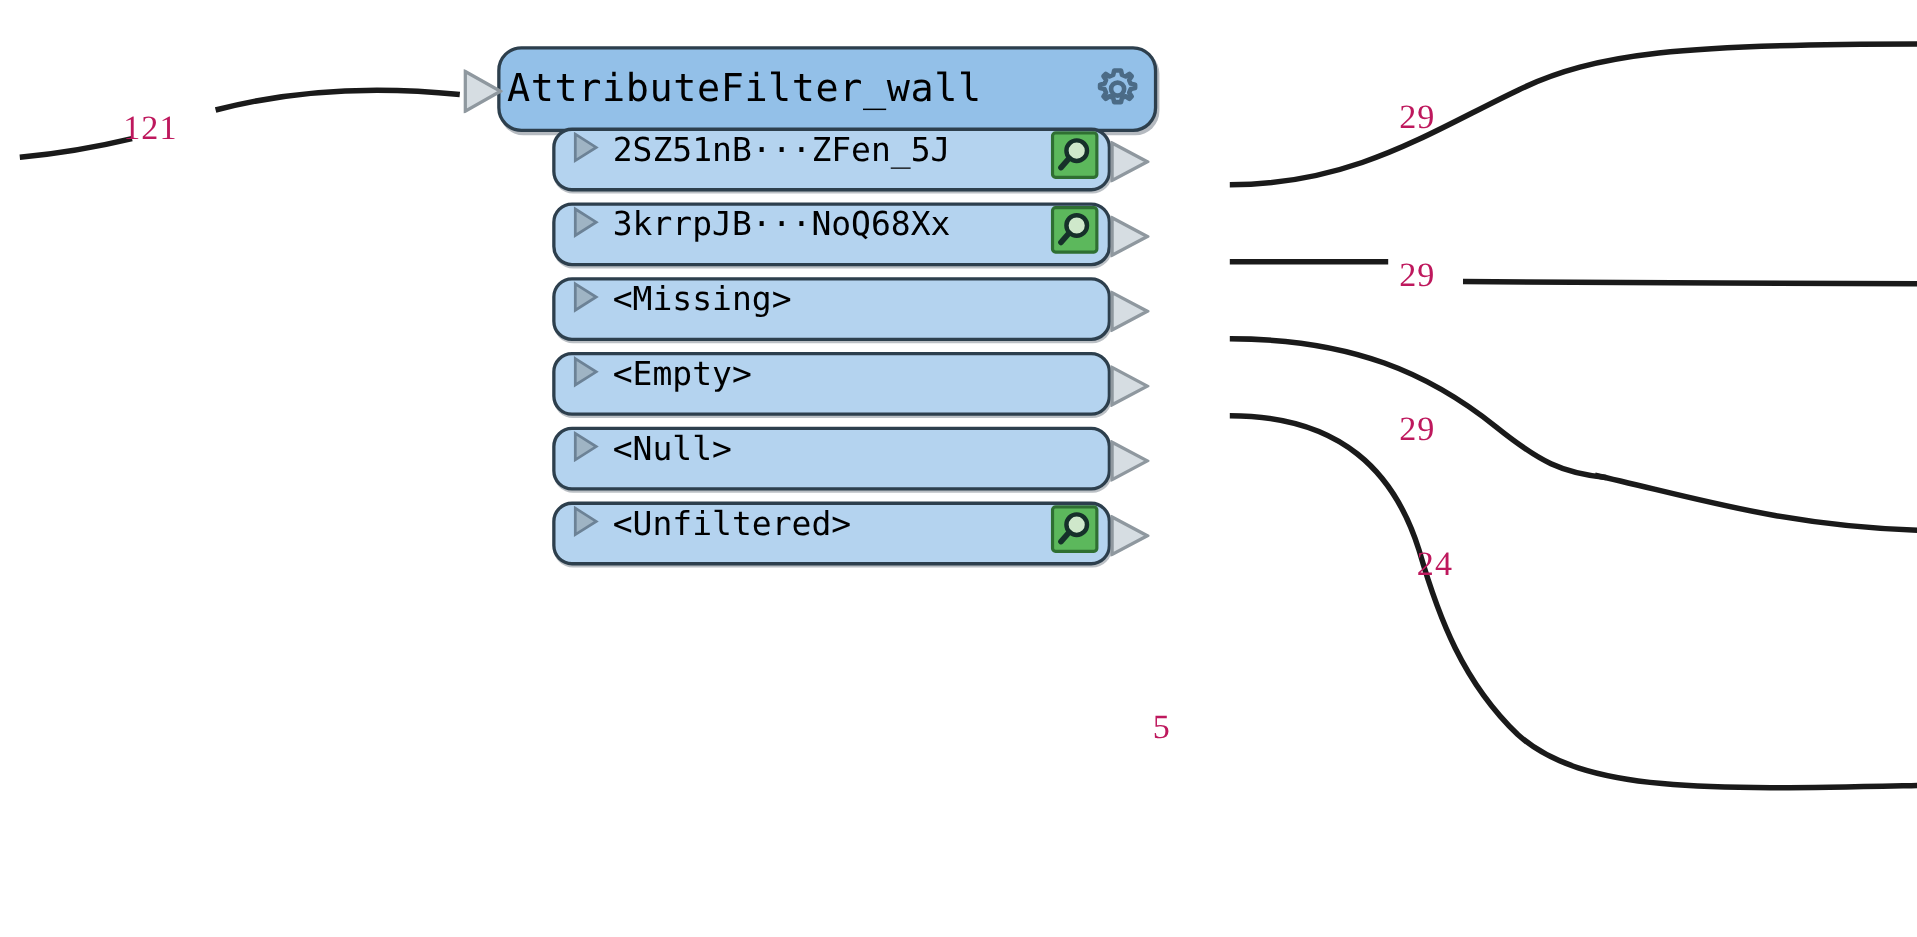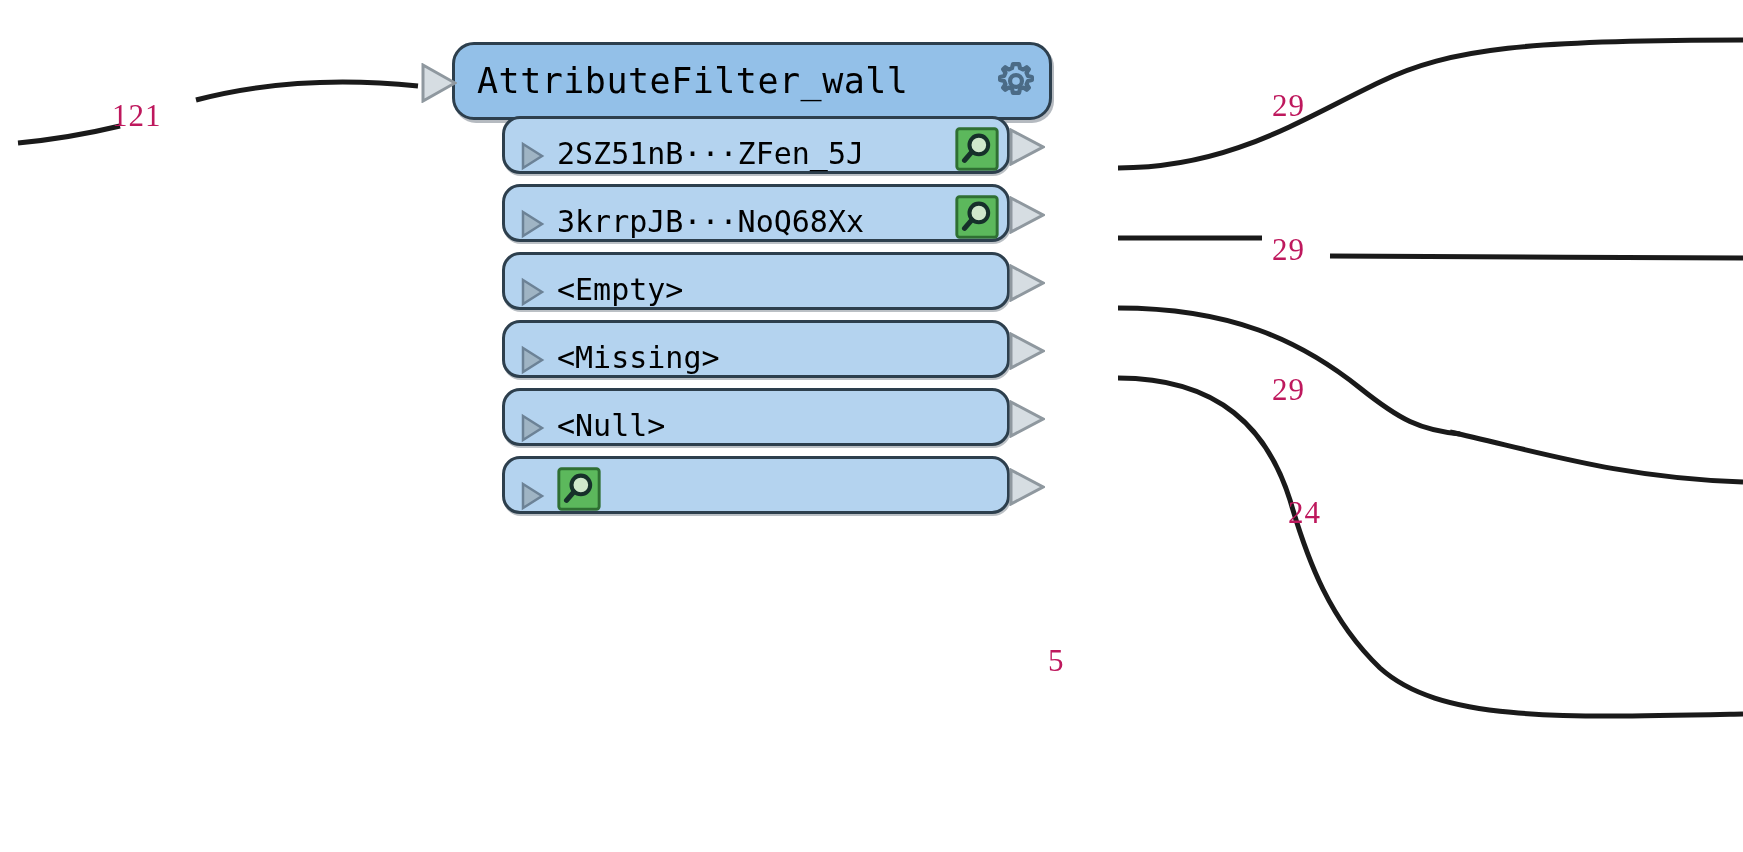--- a/index.html
+++ b/index.html
@@ -22,21 +22,21 @@
   .node-header{
     position:relative;
     box-sizing:border-box;
     width:600px;
     height:78px;
     background:#93c0e8;
     border:3px solid #2d3f4d;
     border-radius:22px;
     display:flex;
     align-items:center;
-    padding:0 10px 0 22px;
+    padding:0 10px 0 6px;
     box-shadow:2px 3px 0 rgba(120,130,140,.55);
   }
   .node-title{
     font-size:35px;
     letter-spacing:.5px;
     color:#000;
     white-space:nowrap;
     font-family:"DejaVu Sans Mono", monospace;
     flex:1;
   }
@@ -46,21 +46,21 @@
   .rows{position:absolute;left:50px;top:74px;}
   .row{
     position:relative;
     box-sizing:border-box;
     width:508px;
     height:58px;
     background:#b4d3ef;
     border:3px solid #2d3f4d;
     border-radius:18px;
     display:flex;
-    align-items:flex-end;
+    align-items:flex-start;
     padding:0 6px 0 14px;
     margin-bottom:10px;
     box-shadow:1px 2px 0 rgba(120,130,140,.5);
   }
   .expand-tri{width:26px;height:30px;flex:0 0 26px;margin-right:12px;}
   .row-label{
     font-size:30px;
     color:#000;
     white-space:nowrap;
     flex:1;
@@ -163,50 +163,51 @@
         </svg>
         <svg class="out-port" viewBox="0 0 36 38">
           <polygon points="2,2 34,19 2,36" fill="#d6dde2" stroke="#8f989f" stroke-width="3"></polygon>
         </svg>
       </div>
 
       <div class="row">
         <svg class="expand-tri" viewBox="0 0 26 30">
           <polygon points="4,3 23,15 4,27" fill="#9fb4c4" stroke="#6c8296" stroke-width="2.5"></polygon>
         </svg>
+        <span class="row-label">&lt;Missing&gt;</span>
+        <svg class="out-port" viewBox="0 0 36 38">
+          <polygon points="2,2 34,19 2,36" fill="#d6dde2" stroke="#8f989f" stroke-width="3"></polygon>
+        </svg>
+      </div>
+
+      <div class="row">
+        <svg class="expand-tri" viewBox="0 0 26 30">
+          <polygon points="4,3 23,15 4,27" fill="#9fb4c4" stroke="#6c8296" stroke-width="2.5"></polygon>
+        </svg>
         <span class="row-label">&lt;Empty&gt;</span>
         <svg class="out-port" viewBox="0 0 36 38">
           <polygon points="2,2 34,19 2,36" fill="#d6dde2" stroke="#8f989f" stroke-width="3"></polygon>
         </svg>
       </div>
 
       <div class="row">
         <svg class="expand-tri" viewBox="0 0 26 30">
           <polygon points="4,3 23,15 4,27" fill="#9fb4c4" stroke="#6c8296" stroke-width="2.5"></polygon>
         </svg>
-        <span class="row-label">&lt;Missing&gt;</span>
-        <svg class="out-port" viewBox="0 0 36 38">
-          <polygon points="2,2 34,19 2,36" fill="#d6dde2" stroke="#8f989f" stroke-width="3"></polygon>
-        </svg>
-      </div>
-
-      <div class="row">
-        <svg class="expand-tri" viewBox="0 0 26 30">
-          <polygon points="4,3 23,15 4,27" fill="#9fb4c4" stroke="#6c8296" stroke-width="2.5"></polygon>
-        </svg>
         <span class="row-label">&lt;Null&gt;</span>
         <svg class="out-port" viewBox="0 0 36 38">
           <polygon points="2,2 34,19 2,36" fill="#d6dde2" stroke="#8f989f" stroke-width="3"></polygon>
         </svg>
       </div>
 
       <div class="row">
         <svg class="expand-tri" viewBox="0 0 26 30">
           <polygon points="4,3 23,15 4,27" fill="#9fb4c4" stroke="#6c8296" stroke-width="2.5"></polygon>
         </svg>
+        <span class="row-label">&lt;Unfiltered&gt;</span>
         <svg class="magnifier" viewBox="0 0 24 24">
           <rect x="1" y="1" width="22" height="22" rx="1.5" fill="#5cb85c" stroke="#2f6f32" stroke-width="1.6"></rect>
           <circle cx="13" cy="9.8" r="5.1" fill="#cfe8cb" stroke="#16302a" stroke-width="2.2"></circle>
           <line x1="9.2" y1="13.6" x2="5.2" y2="18.2" stroke="#16302a" stroke-width="2.8" stroke-linecap="round"></line>
         </svg>
         <svg class="out-port" viewBox="0 0 36 38">
           <polygon points="2,2 34,19 2,36" fill="#d6dde2" stroke="#8f989f" stroke-width="3"></polygon>
         </svg>
       </div>
 

